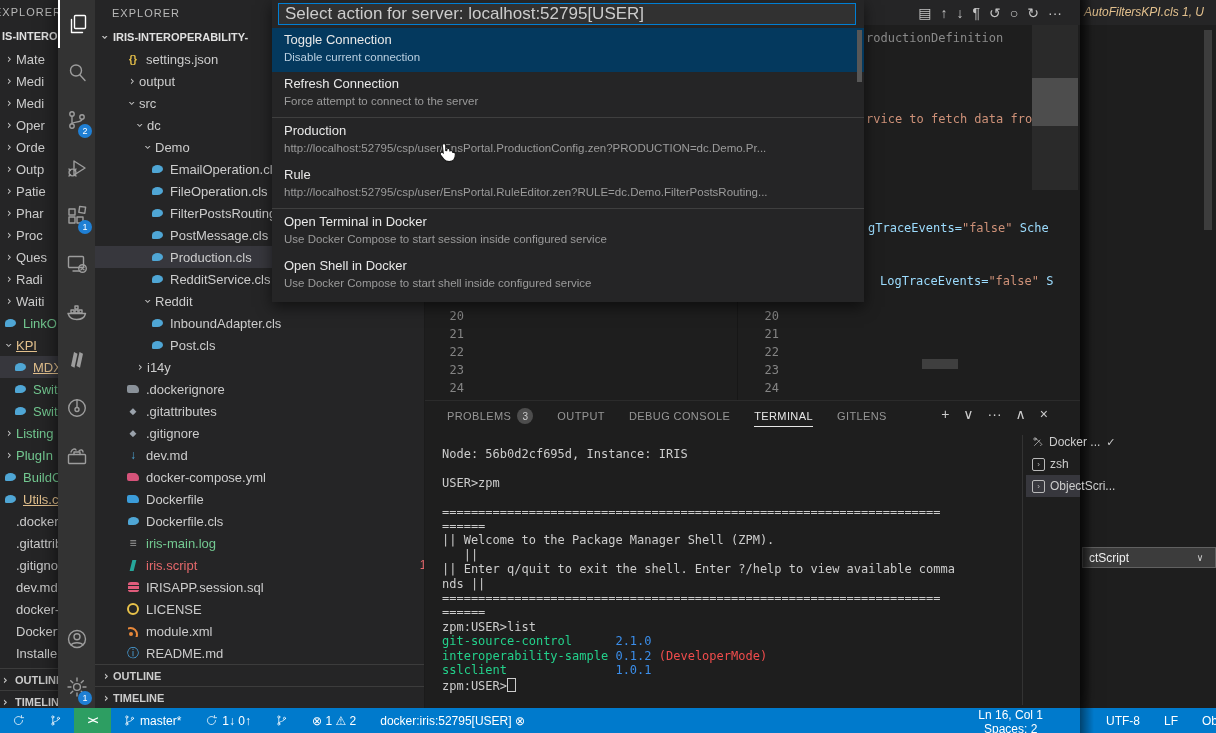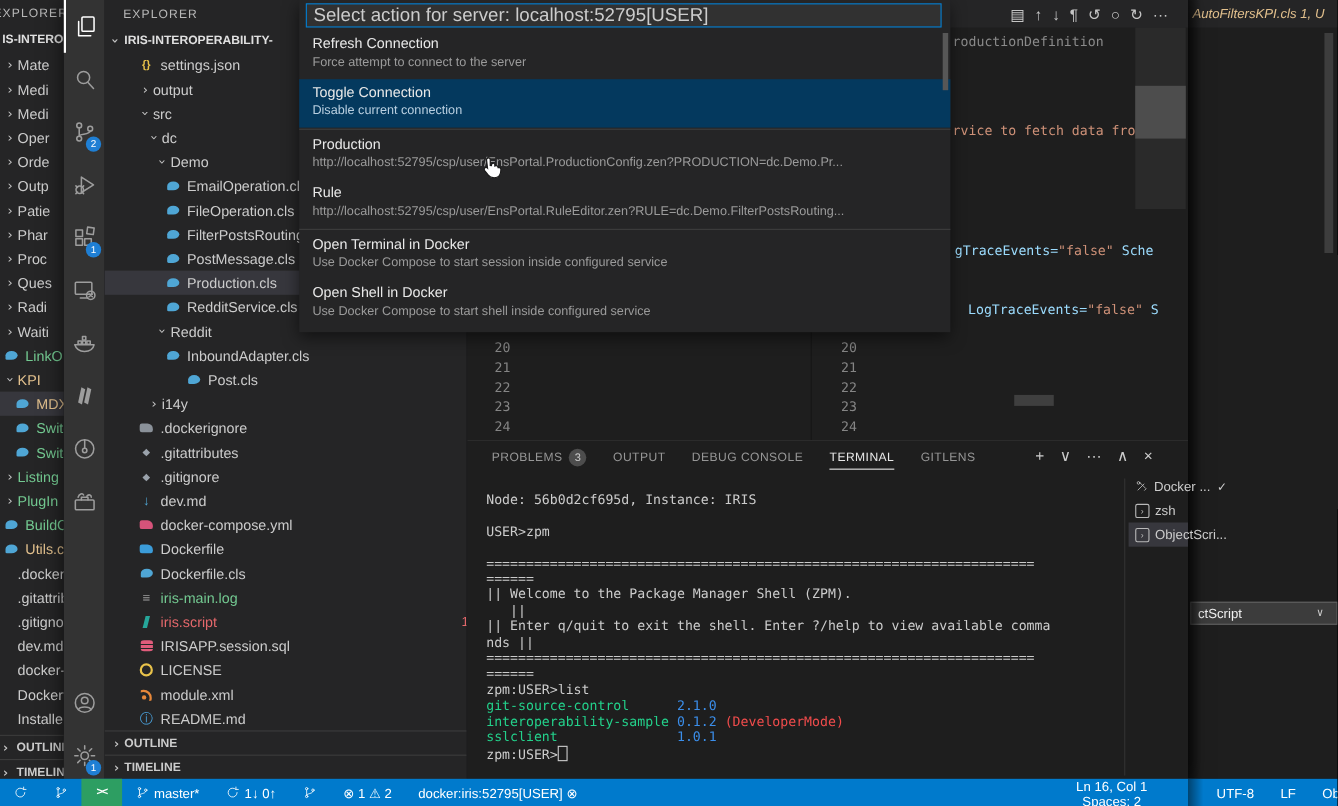--- a/index.html
+++ b/index.html
@@ -69,21 +69,21 @@
   .fic-script i{width:4px;height:11px;background:#26a69a;transform:skewX(-14deg);display:block;}
   .fic-sql i{width:11px;height:10px;display:block;border-radius:3px/2px;
       background:linear-gradient(#e05c7b 0 3px,#252526 3px 4px,#e05c7b 4px 7px,#252526 7px 8px,#e05c7b 8px);}
   .fic-license i{width:8px;height:8px;border:2px solid #e8c24a;border-radius:50%;display:block;}
   .fic-xml i{width:11px;height:11px;position:relative;overflow:hidden;display:block;}
   .fic-xml i::before{content:"";position:absolute;left:1px;bottom:1px;width:4px;height:4px;border-radius:50%;background:#e8883a;}
   .fic-xml i::after{content:"";position:absolute;left:-5px;bottom:-5px;width:11px;height:11px;border:2px solid #e8883a;border-radius:50%;}
   .fic-info{color:#4aa3df;font-size:12px;}
   .c-green{color:#73c991;}
   .c-red{color:#e4686b;}
-  .c-yellow{color:#e2c08d;}
+  .c-yellow{color:#e2c08d;text-decoration:underline;}
 
   
   #editor{position:absolute;left:367px;top:0;width:655px;height:400px;background:#1e1e1e;overflow:hidden;}
   #editor .tabstrip{position:absolute;left:0;top:0;width:655px;height:25px;background:#252526;}
   #ed-toolbar{position:absolute;right:18px;top:2px;height:21px;display:flex;gap:9px;align-items:center;color:#c5c5c5;font-size:14px;}
   #ed-toolbar span{cursor:default;}
   .gutter{position:absolute;width:24px;text-align:right;color:#858585;font-size:12px;line-height:18px;}
   #ed-divider{position:absolute;left:312px;top:25px;width:1px;height:375px;background:#171717;}
   .codefrag{position:absolute;font-size:12px;white-space:pre;}
   #minimap{position:absolute;left:607px;top:25px;width:46px;height:165px;background:#2a2a2a;}
@@ -479,21 +479,21 @@
         <div class="trow" style="width: 330px; padding-left: 46px;">
           <span class="chev exp">›</span>
           <span>Reddit</span>
         </div>
         <div class="trow" style="width: 330px; padding-left: 54px;">
           <span class="fic fic-cls">
             <i></i>
           </span>
           <span>InboundAdapter.cls</span>
         </div>
-        <div class="trow" style="width: 330px; padding-left: 73px;">
+        <div class="trow" style="width: 330px; padding-left: 54px;">
           <span class="fic fic-cls">
             <i></i>
           </span>
           <span>Post.cls</span>
         </div>
         <div class="trow" style="width: 330px; padding-left: 38px;">
           <span class="chev">›</span>
           <span>i14y</span>
         </div>
         <div class="trow" style="width: 330px; padding-left: 30px;">
@@ -667,27 +667,27 @@
           <span class="termbox">›</span>
           <span>ObjectScri...</span>
         </div>
       </div>
   </div>
 </div>
 
 <div id="quickpick" class="abs">
   <input id="qp-input" value="Select action for server: localhost:52795[USER]" style="">
   <div id="qp-list">
+      <div class="qp-item sel">
+        <div class="qp-label">Toggle Connection</div>
+        <div class="qp-desc">Disable current connection</div>
+      </div>
       <div class="qp-item">
         <div class="qp-label">Refresh Connection</div>
         <div class="qp-desc">Force attempt to connect to the server</div>
-      </div>
-      <div class="qp-item sel">
-        <div class="qp-label">Toggle Connection</div>
-        <div class="qp-desc">Disable current connection</div>
       </div>
       <div class="qp-sep"></div>
       <div class="qp-item">
         <div class="qp-label">Production</div>
         <div class="qp-desc">http://localhost:52795/csp/user/EnsPortal.ProductionConfig.zen?PRODUCTION=dc.Demo.Pr...</div>
       </div>
       <div class="qp-item">
         <div class="qp-label">Rule</div>
         <div class="qp-desc">http://localhost:52795/csp/user/EnsPortal.RuleEditor.zen?RULE=dc.Demo.FilterPostsRouting...</div>
       </div>

